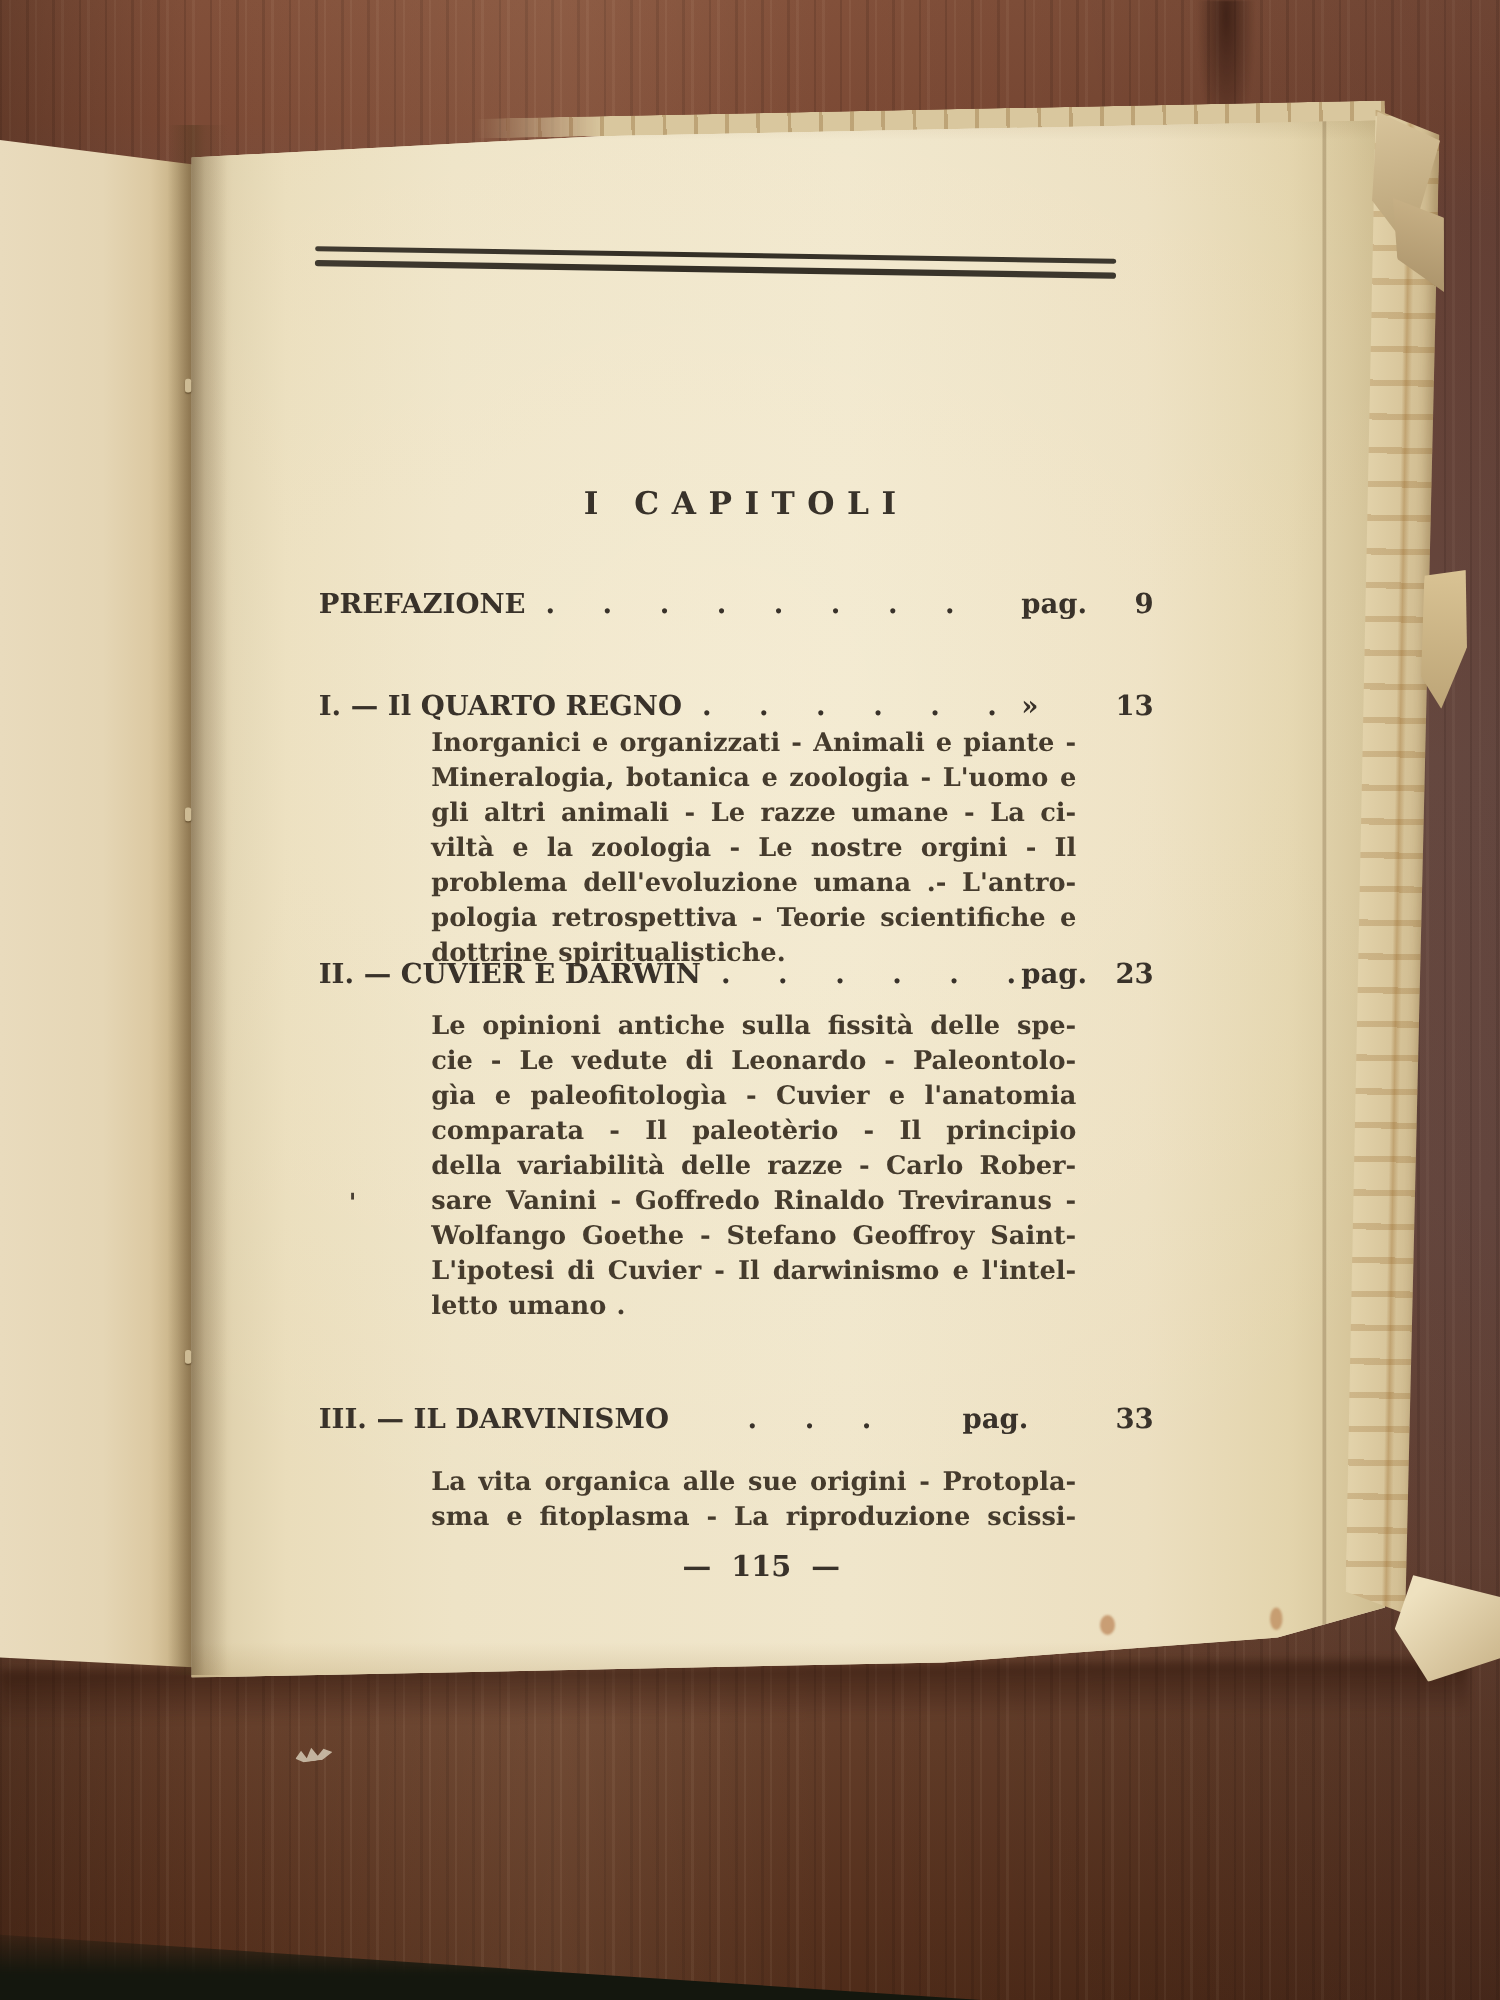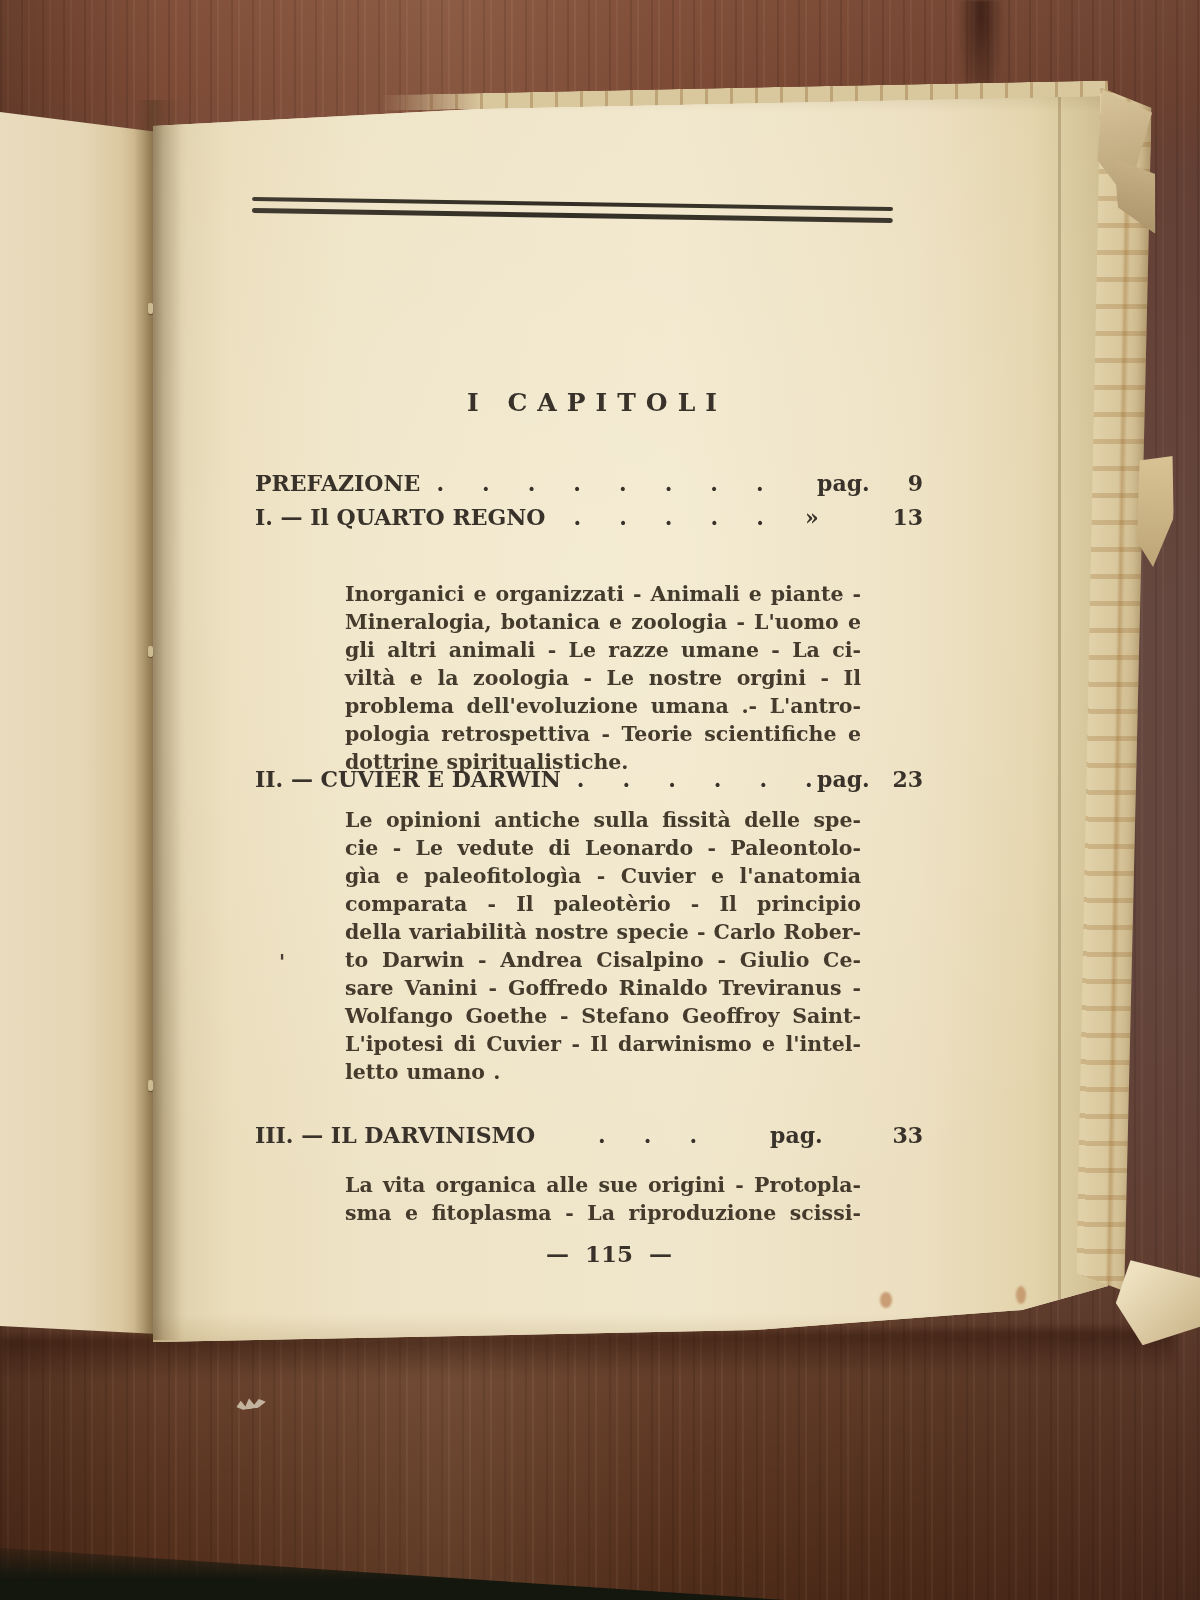--- a/index.html
+++ b/index.html
@@ -150,21 +150,21 @@
     font-size:22px;font-weight:700;color:#39322a;white-space:nowrap;
   }
   .toc-row .row-label{flex:none;}
   .toc-row .row-dots{
     flex:1 1 auto;overflow:hidden;white-space:nowrap;
     letter-spacing:38px;padding-left:16px;font-size:22px;
   }
   .toc-row .row-ref{flex:none;width:58px;text-align:left;}
   .toc-row .row-page{flex:none;width:48px;text-align:right;}
   .row-prefazione{top:470px;}
-  .row-ch1{top:504px;gap:12px;}
+  .row-ch1{top:552px;}
   .row-ch2{top:766px;}
   .row-ch3{top:1122px;gap:47px;}
   .summary{
     position:absolute;left:345px;width:516px;
     font-size:20.5px;font-weight:700;color:#453b2d;word-spacing:1px;
   }
   .summary .tline{line-height:28px;text-align:justify;text-align-last:justify;}
   .summary .tlast{text-align-last:left;}
   .summary-1{top:564px;margin-top:16px;}
   .summary-2{top:806px;}
@@ -236,22 +236,21 @@
       <span class="row-label">II. — CUVIER E DARWIN</span>
       <span class="row-dots">......</span>
       <span class="row-ref">pag.</span>
       <span class="row-page">23</span>
     </div>
     <div class="summary summary-2">
         <div class="tline">Le opinioni antiche sulla fissità delle spe-</div>
         <div class="tline">cie - Le vedute di Leonardo - Paleontolo-</div>
         <div class="tline">gìa e paleofitologìa - Cuvier e l'anatomia</div>
         <div class="tline">comparata - Il paleotèrio - Il principio</div>
-        <div class="tline">della variabilità nostre specie - Carlo Rober-</div>
-        <div class="tline">to Darwin - Andrea Cisalpino - Giulio Ce-</div>
+        <div class="tline">della variabilità delle razze - Carlo Rober-</div>
         <div class="tline">sare Vanini - Goffredo Rinaldo Treviranus -</div>
         <div class="tline">Wolfango Goethe - Stefano Geoffroy Saint-</div>
         <div class="tline">L'ipotesi di Cuvier - Il darwinismo e l'intel-</div>
         <div class="tline tlast">letto umano .</div>
       </div>
 
     <div class="toc-row row-ch3">
       <span class="row-label">III. — IL DARVINISMO</span>
       <span class="row-dots">......</span>
       <span class="row-ref">pag.</span>

